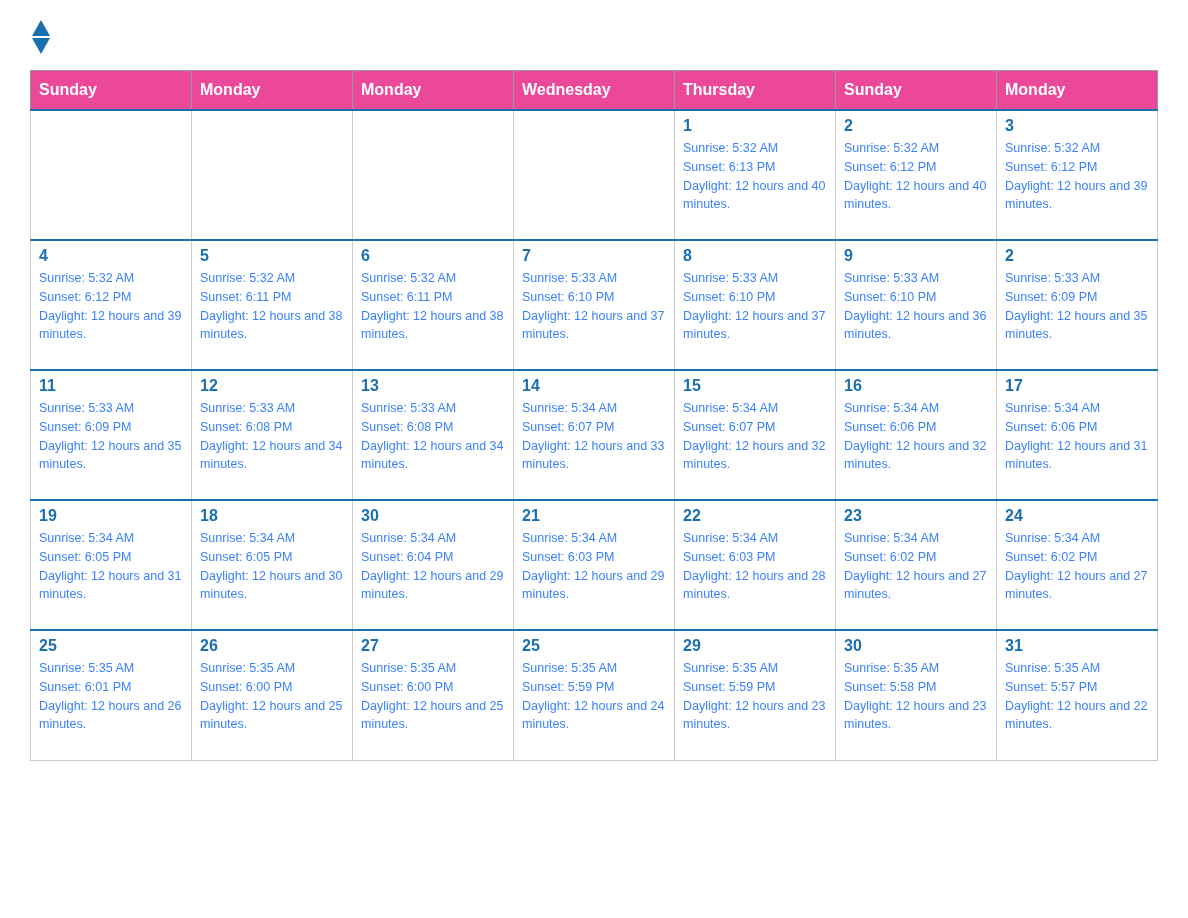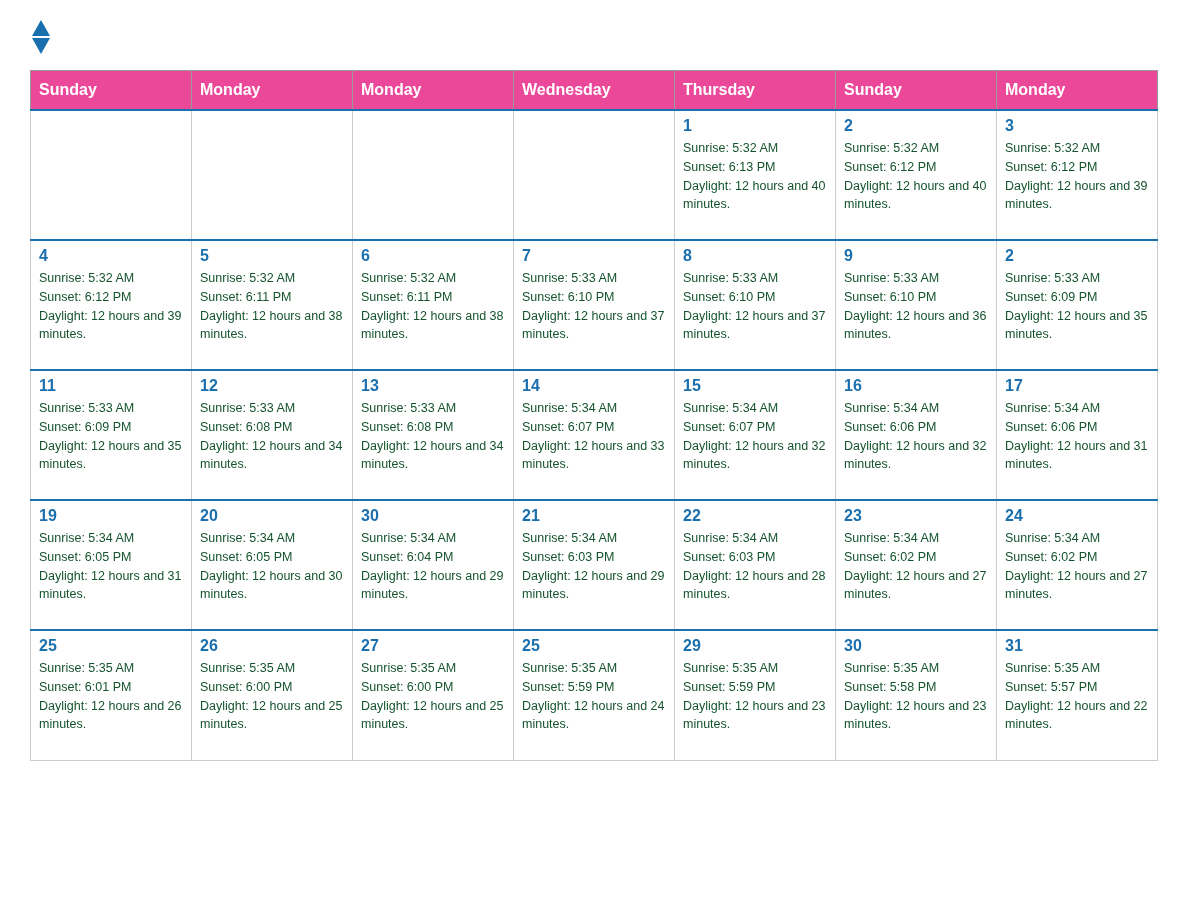--- a/index.html
+++ b/index.html
@@ -71,21 +71,21 @@
     }
     .day-number {
       font-size: 16px;
       font-weight: bold;
       color: #1a6faf;
       display: block;
       margin-bottom: 4px;
     }
     .day-info {
       font-size: 12.5px;
-      color: #14532d;
+      color: #3b82f6;
       line-height: 1.5;
     }
     .empty-cell {
       background: #fff;
     }
     tr.week-row td {
       border-top: 2px solid #1a6faf;
     }
   </style>
 </head>
@@ -200,21 +200,21 @@
           <span class="day-number">17</span>
           <div class="day-info">Sunrise: 5:34 AM<br>Sunset: 6:06 PM<br>Daylight: 12 hours and 31 minutes.</div>
         </td>
       </tr>
       <tr class="week-row">
         <td>
           <span class="day-number">19</span>
           <div class="day-info">Sunrise: 5:34 AM<br>Sunset: 6:05 PM<br>Daylight: 12 hours and 31 minutes.</div>
         </td>
         <td>
-          <span class="day-number">20</span>
+          <span class="day-number">18</span>
           <div class="day-info">Sunrise: 5:34 AM<br>Sunset: 6:05 PM<br>Daylight: 12 hours and 30 minutes.</div>
         </td>
         <td>
           <span class="day-number">30</span>
           <div class="day-info">Sunrise: 5:34 AM<br>Sunset: 6:04 PM<br>Daylight: 12 hours and 29 minutes.</div>
         </td>
         <td>
           <span class="day-number">21</span>
           <div class="day-info">Sunrise: 5:34 AM<br>Sunset: 6:03 PM<br>Daylight: 12 hours and 29 minutes.</div>
         </td>

